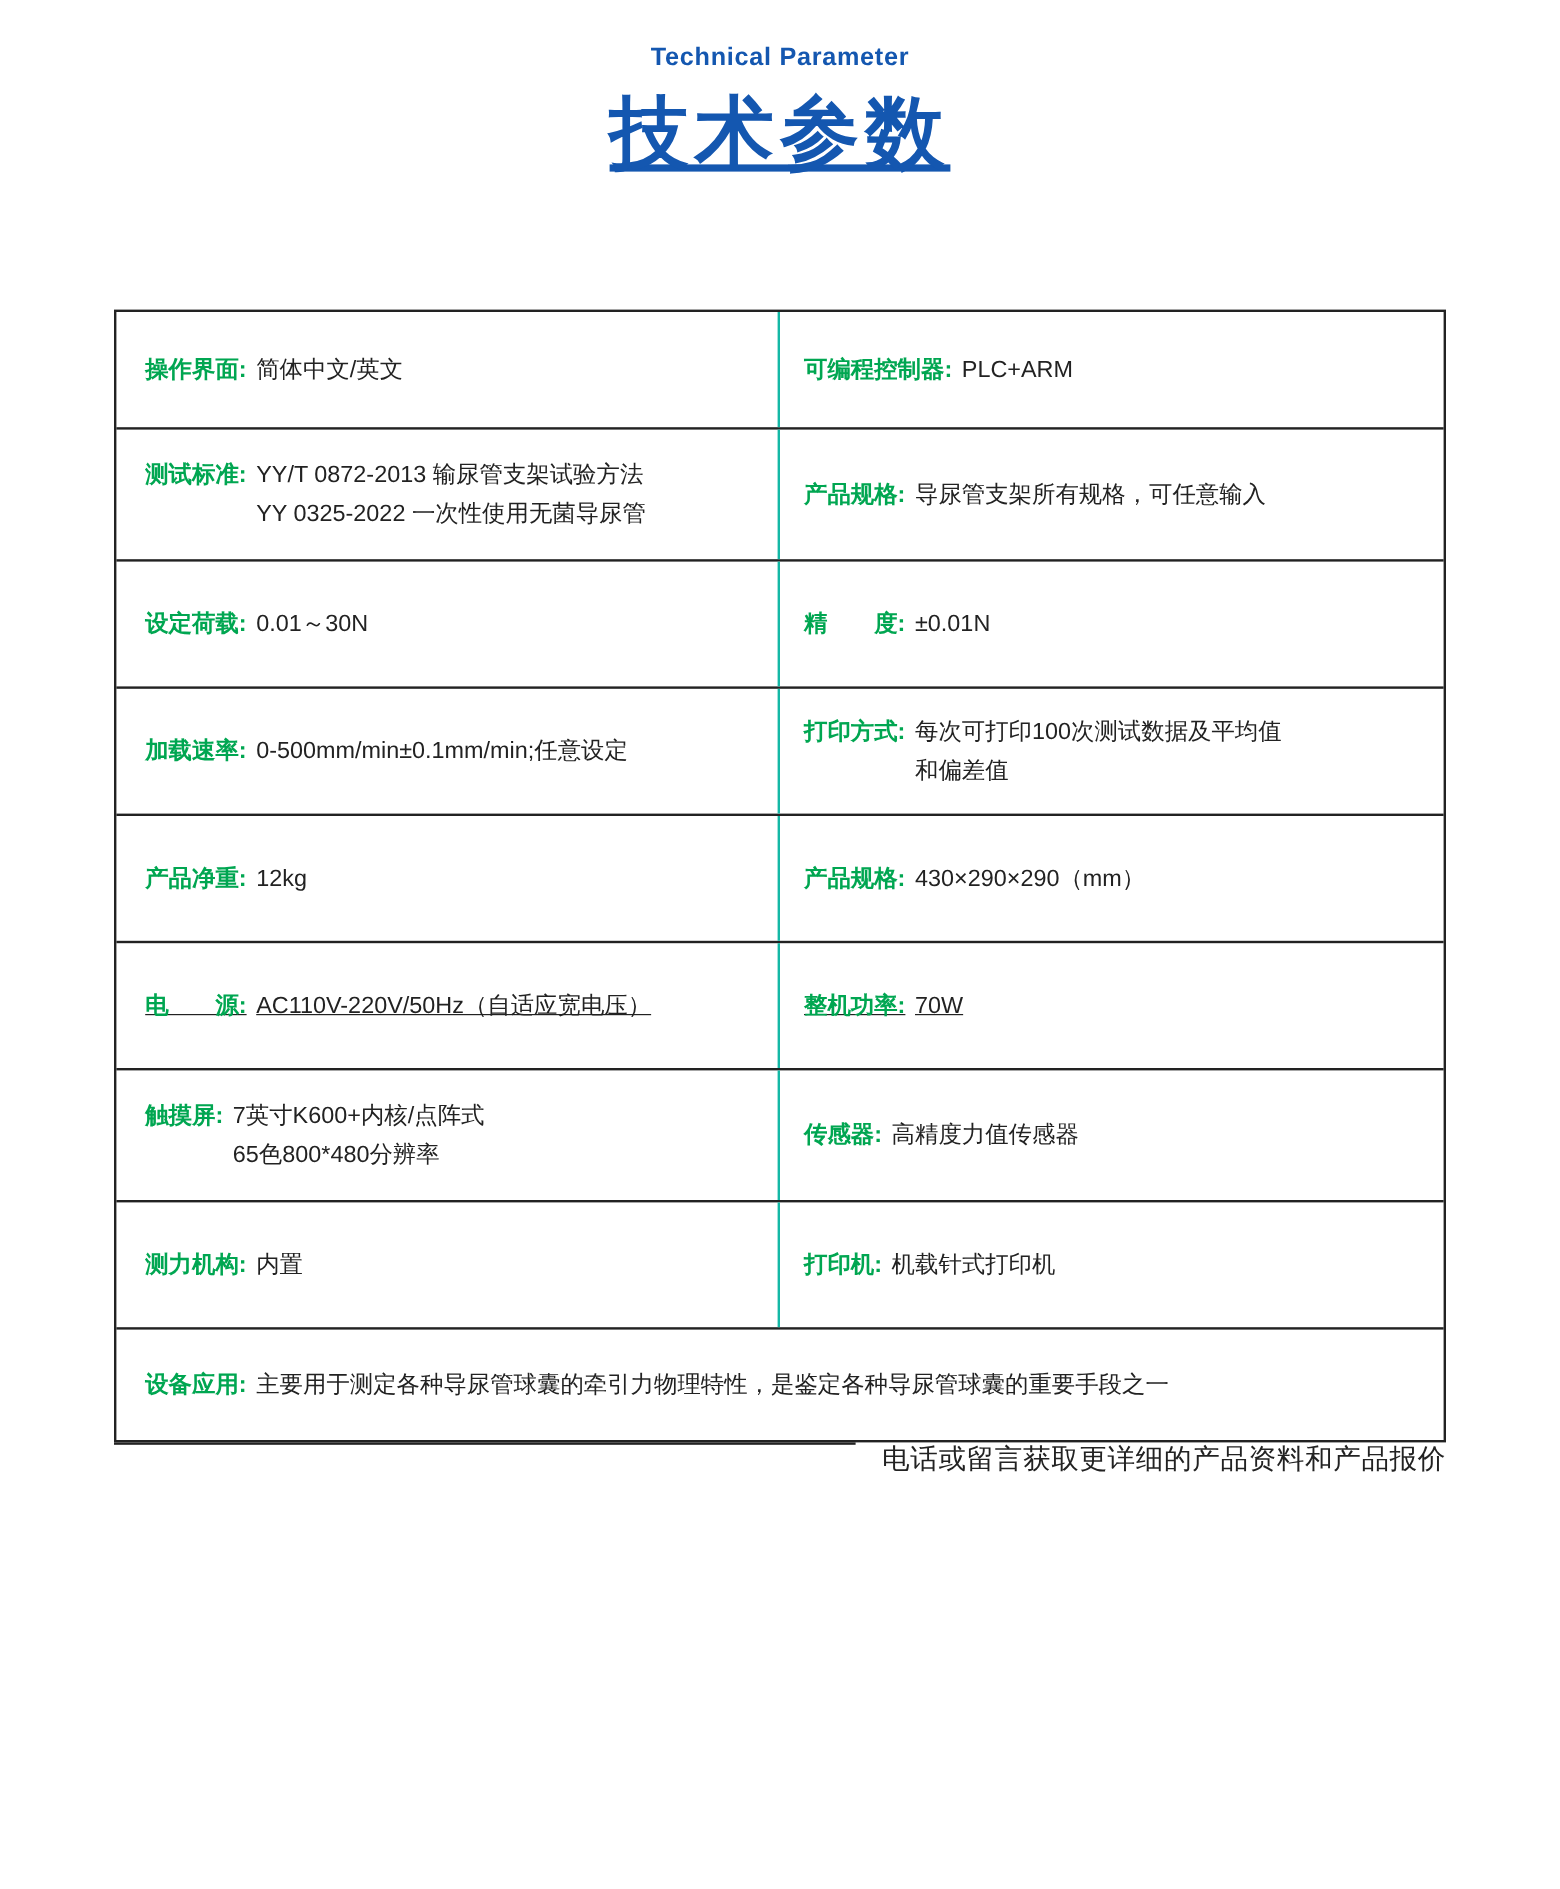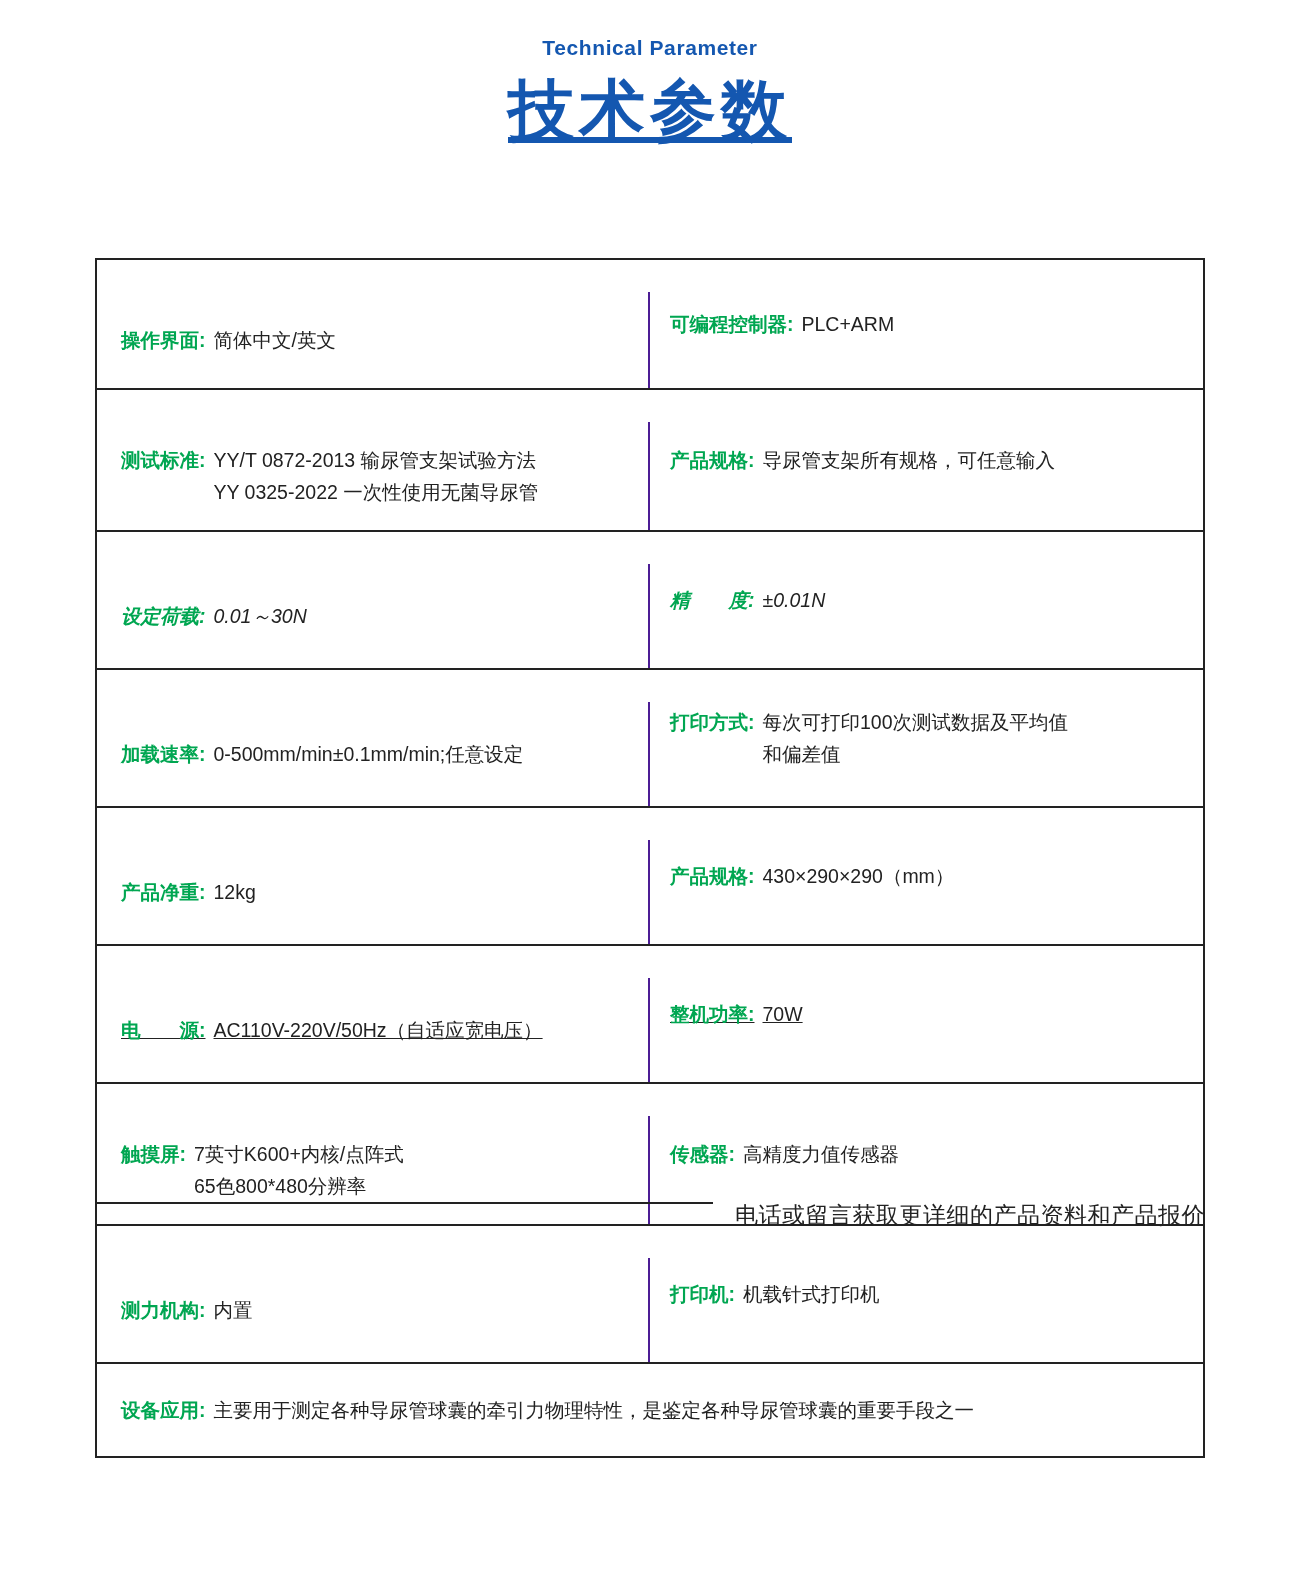--- a/index.html
+++ b/index.html
@@ -63,23 +63,22 @@
   }
   .spec-cell {
     width: 50%;
     box-sizing: border-box;
     display: flex;
     align-items: center;
     padding: 18px 22px;
     min-height: 88px;
   }
   .spec-cell.left {
-    border-right: 2px solid #4c1d95;
+    border-right: 2px solid #14b8a6;
     padding-left: 24px;
-    margin-top: 32px;
   }
   .spec-cell.right {
     padding-left: 20px;
   }
   .spec-cell.full {
     width: 100%;
     border-right: none;
     padding-left: 24px;
     min-height: 92px;
   }
@@ -99,21 +98,21 @@
     color: #222222;
     font-size: 19.5px;
     margin-left: 8px;
     line-height: 1.65;
     white-space: pre-line;
   }
 
   
   .r0 .spec-cell { min-height: 96px; }
   .r1 .spec-cell { min-height: 108px; }
-  .r2 .spec-cell { min-height: 104px; font-style: italic; }
+  .r2 .spec-cell { min-height: 104px; }
   .r3 .spec-cell { min-height: 104px; }
   .r4 .spec-cell { min-height: 104px; }
   .r5 .spec-cell { min-height: 104px; text-decoration: underline; }
   .r6 .spec-cell { min-height: 108px; }
   .r7 .spec-cell { min-height: 104px; }
 
   
   .footer {
     position: absolute;
     left: 95px;

